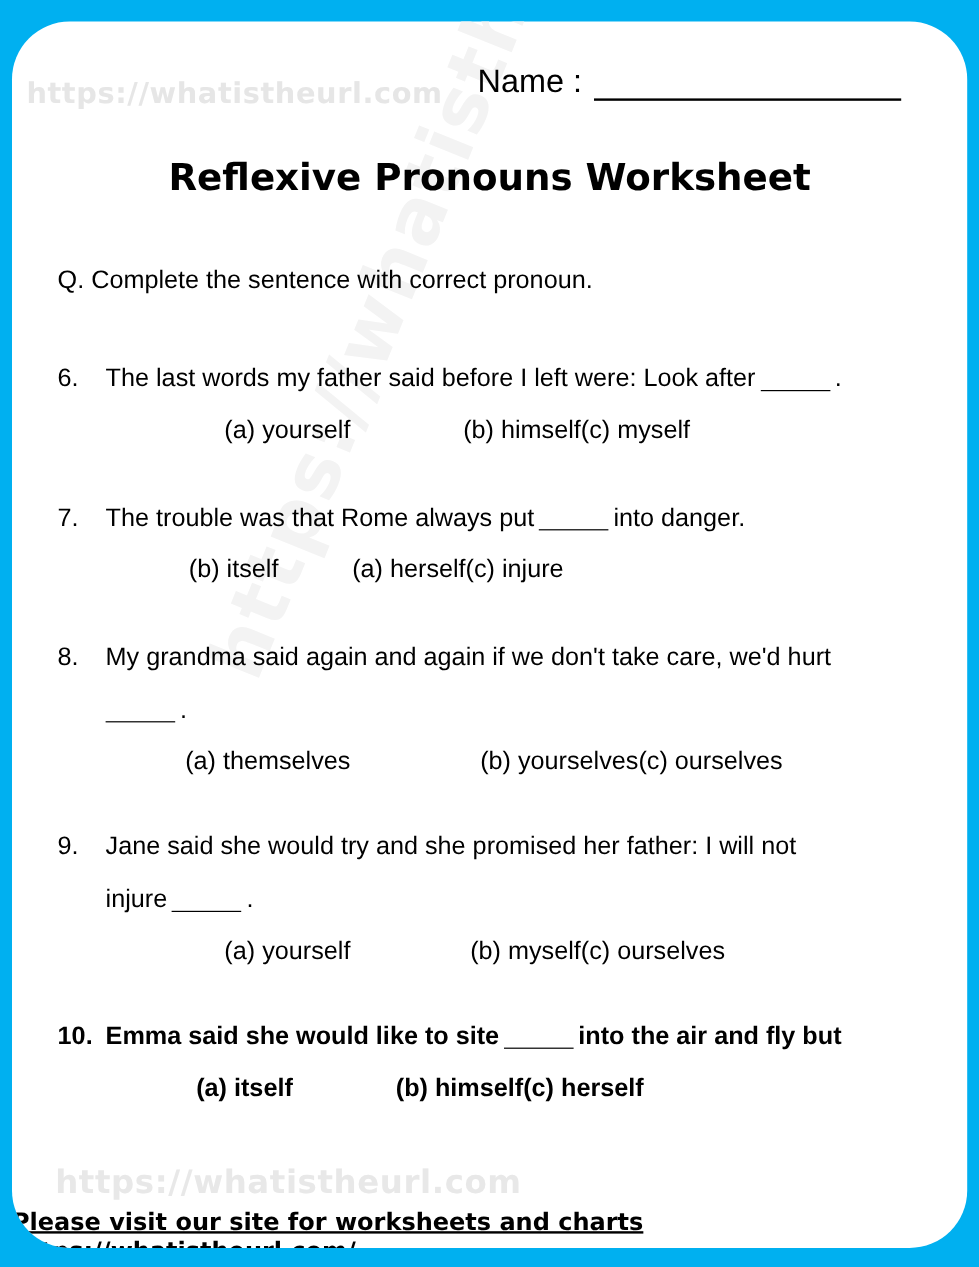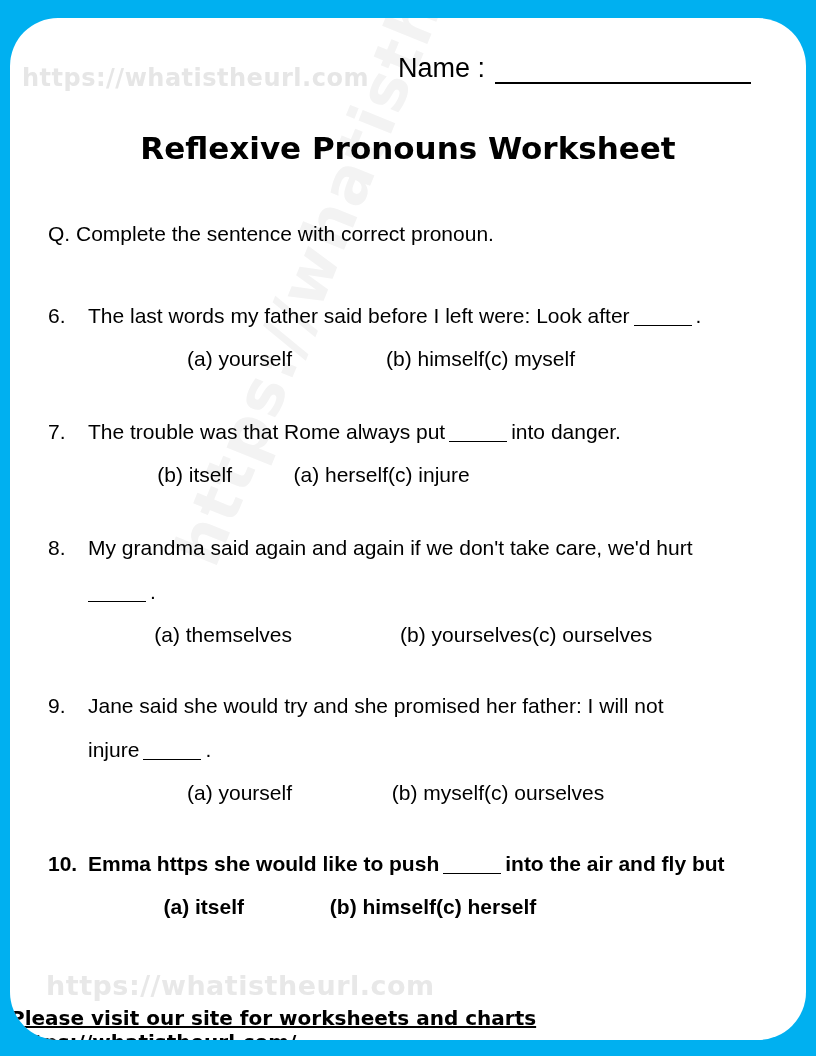--- a/index.html
+++ b/index.html
@@ -142,21 +142,21 @@
     <div class="opts">
       <span class="opt" style="width:204px">(a) yourself</span>
       <span class="opt" style="width:192px">(b) myself</span>
       <span class="opt">(c) ourselves</span>
     </div>
   </div>
 
   <div class="q" style="top:824px;font-weight:bold;">
     <div class="line">
       <span class="num">10.</span>
-      <span>Emma https she would like to push</span>
+      <span>Emma said she would like to site</span>
       <span class="blank"></span>
       <span>into the air and fly but</span>
     </div>
     <div class="opts">
       <span class="opt" style="width:156px">(a) itself</span>
       <span class="opt" style="width:192px">(b) himself</span>
       <span class="opt">(c) herself</span>
     </div>
   </div>
 

